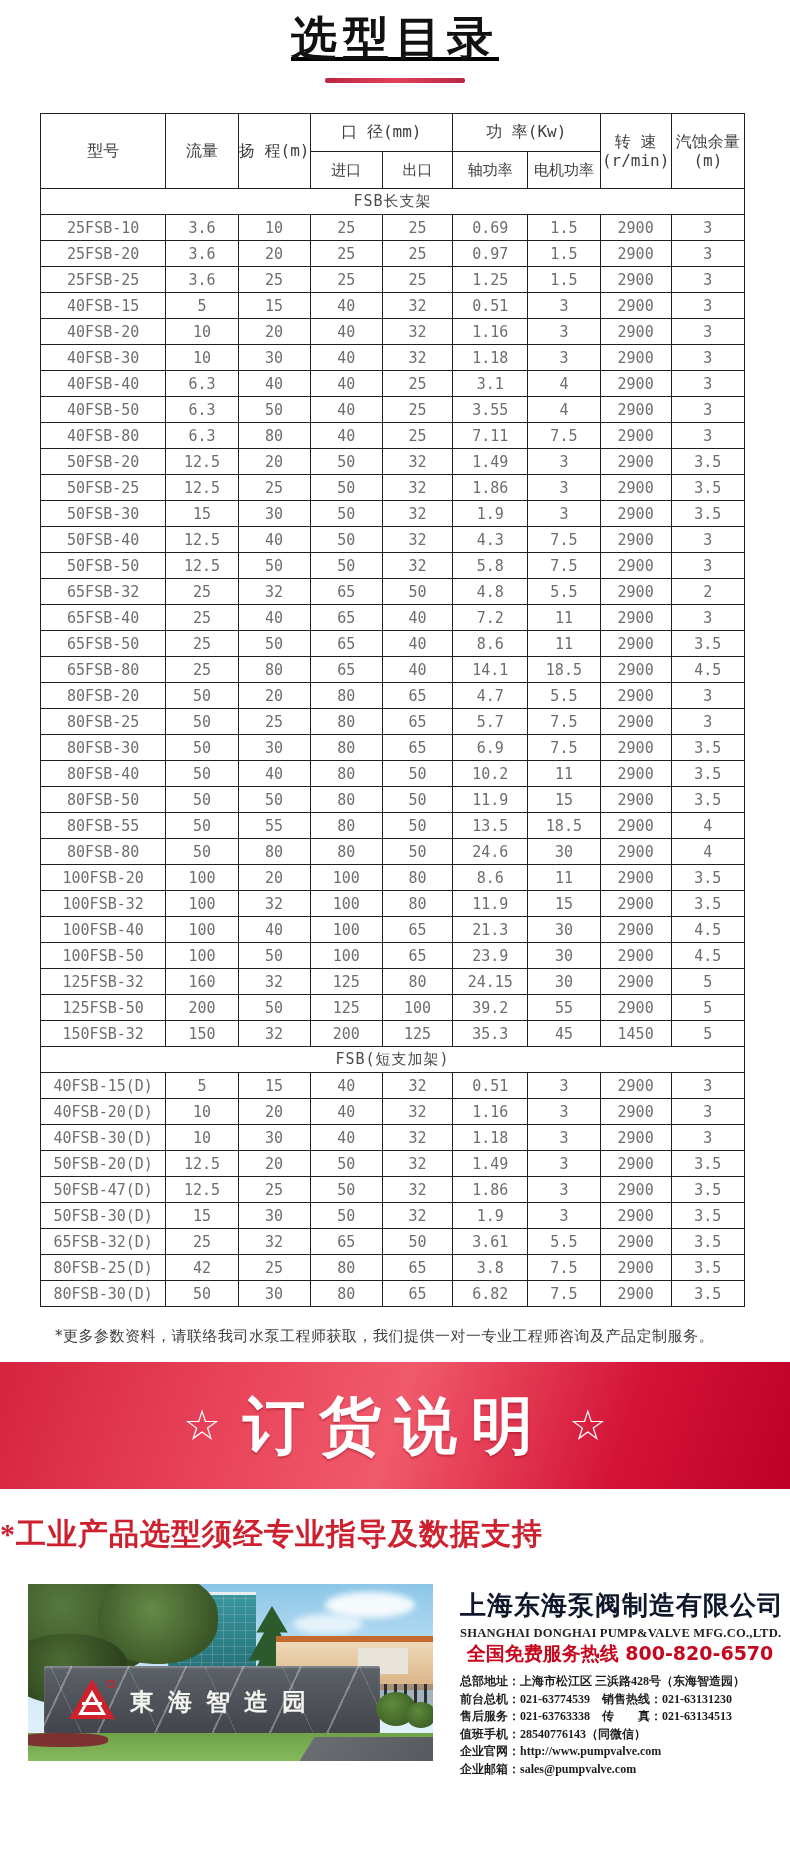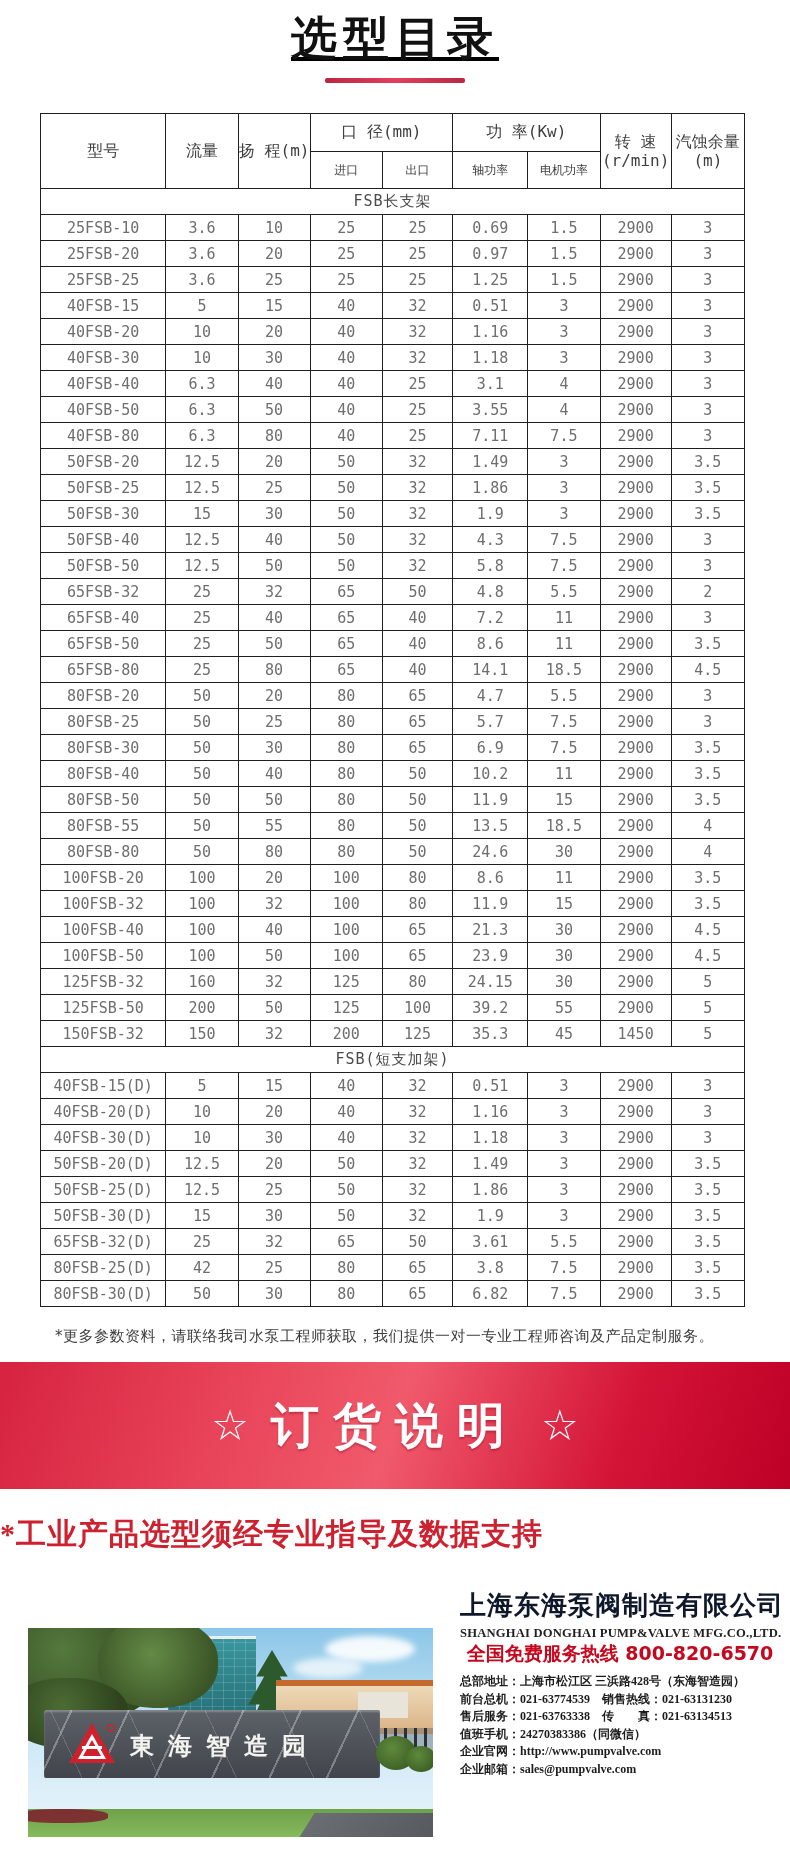--- a/index.html
+++ b/index.html
@@ -26,55 +26,54 @@
     font-family:"DejaVu Sans Mono","DejaVu Sans",monospace;
   }
   table.spec td,table.spec th{
     border:1px solid #1f1f1f;text-align:center;vertical-align:middle;
     padding:0;overflow:hidden;white-space:nowrap;
   }
   table.spec thead th{
     font-weight:normal;color:#3f3f3f;font-size:16px;
   }
   thead tr.h1 th{height:37px;}
-  thead tr.h2 th{height:36px;font-size:12px;}
+  thead tr.h2 th{height:36px;font-size:15px;}
   th.twoline{line-height:19px;font-size:15px;}
   tbody td{height:25px;font-size:15px;color:#6e6e6e;}
   tbody tr.section-row td{color:#4a4a4a;font-size:15px;letter-spacing:1px;}
   
   .note{
     margin:20px 40px 0 55px;font-size:15px;color:#3d3d3d;letter-spacing:0.5px;
   }
   
   .banner{
     margin-top:16px;height:127px;width:100%;
     background:linear-gradient(108deg,#d6233f 0%,#e9455a 30%,#f05a6b 50%,#d41437 78%,#bd0026 100%);
     display:flex;align-items:center;justify-content:center;gap:22px;
   }
   .banner .star{color:#fff;font-size:42px;line-height:42px;font-weight:bold;}
   .banner .banner-title{
-    color:#fff;font-size:48px;font-weight:bold;letter-spacing:14px;
+    color:#fff;font-size:62px;font-weight:bold;letter-spacing:14px;
     text-shadow:0 2px 2px rgba(120,0,20,.35);
   }
   
   .warnings{
     margin-top:22px;text-align:left;
     font-family:"Liberation Serif","DejaVu Serif",serif;
   }
   .warning-line{
     font-size:30px;line-height:45px;font-weight:bold;color:#ce2130;
     letter-spacing:1px;
   }
   
   .footer{margin-top:28px;display:flex;padding-left:28px;}
   
   .photo{
-    position:relative;width:405px;height:209px;flex:0 0 405px;overflow:hidden;
+    position:relative;width:405px;height:177px;flex:0 0 405px;overflow:hidden;
     background:linear-gradient(#8cc6e8,#cfe9f7 55%,#eaf5fb);
-    margin-top:44px;
   }
   .photo *{position:absolute;}
   .cloud{background:#fff;opacity:.9;border-radius:50%;filter:blur(3px);}
   .cloud.c1{width:90px;height:26px;right:18px;top:8px;}
   .cloud.c2{width:70px;height:20px;right:70px;top:30px;opacity:.7;}
   .tree{border-radius:46%;}
   .tree.t1{left:-34px;top:-26px;width:170px;height:120px;background:radial-gradient(circle at 40% 40%,#55793d,#31481f 75%);}
   .tree.t2{left:70px;top:-10px;width:120px;height:90px;background:radial-gradient(circle at 45% 40%,#648a46,#3a5526 75%);}
   .tree.t3{left:-20px;top:50px;width:120px;height:70px;background:radial-gradient(circle at 45% 40%,#4c6c34,#2e431d 75%);}
   .glass-building{
@@ -591,21 +590,21 @@
           <td>12.5</td>
           <td>20</td>
           <td>50</td>
           <td>32</td>
           <td>1.49</td>
           <td>3</td>
           <td>2900</td>
           <td>3.5</td>
         </tr>
         <tr>
-          <td>50FSB-25(D)</td>
+          <td>50FSB-47(D)</td>
           <td>12.5</td>
           <td>25</td>
           <td>50</td>
           <td>32</td>
           <td>1.86</td>
           <td>3</td>
           <td>2900</td>
           <td>3.5</td>
         </tr>
         <tr>
@@ -702,18 +701,18 @@
   </div>
 
   <div class="company-block">
     <div class="company-cn">上海东海泵阀制造有限公司</div>
     <div class="company-en">SHANGHAI DONGHAI PUMP&amp;VALVE MFG.CO.,LTD.</div>
     <div class="hotline">全国免费服务热线  800-820-6570</div>
     <div class="contact-lines">
         <div class="contact-line">总部地址：上海市松江区 三浜路428号（东海智造园）</div>
         <div class="contact-line">前台总机：021-63774539　销售热线：021-63131230</div>
         <div class="contact-line">售后服务：021-63763338　传　　真：021-63134513</div>
-        <div class="contact-line">值班手机：24270383386（同微信）</div>
+        <div class="contact-line">值班手机：28540776143（同微信）</div>
         <div class="contact-line">企业官网：http://www.pumpvalve.com</div>
         <div class="contact-line">企业邮箱：sales@pumpvalve.com</div>
       </div>
   </div>
 </div>
 
 </body></html>

